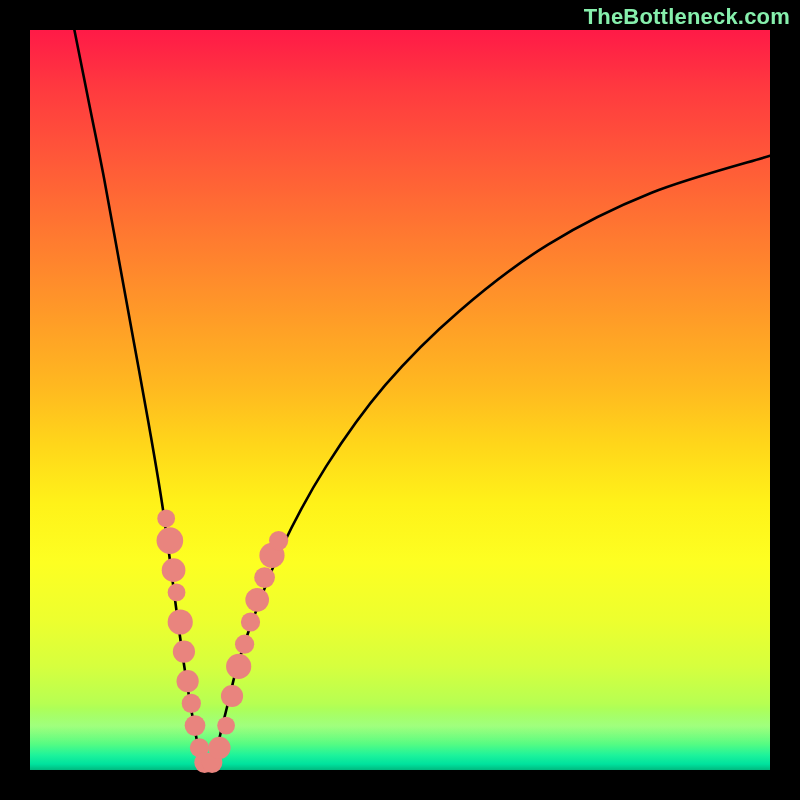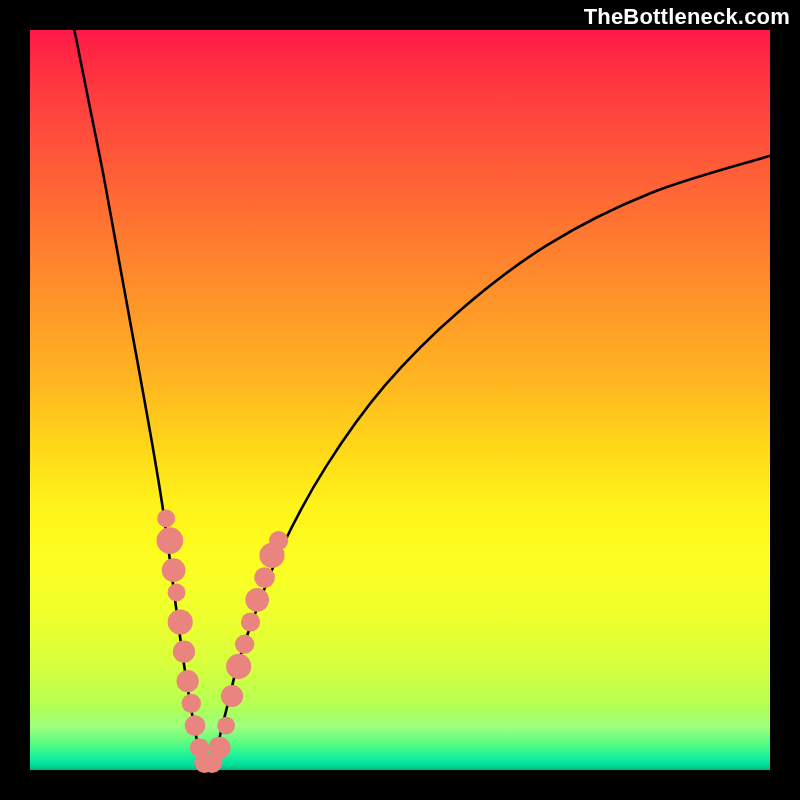--- a/index.html
+++ b/index.html
@@ -66,21 +66,21 @@
     top: 30px;
     left: 30px;
     width: 740px;
     height: 740px;
     overflow: visible;
   }
   .watermark {
     position: absolute;
     top: 4px;
     right: 10px;
-    color: #ffffff;
+    color: #86efac;
     font-size: 22px;
     font-weight: 600;
     letter-spacing: 0.2px;
     pointer-events: none;
     user-select: none;
   }
 </style>
 </head>
 <body>
 

